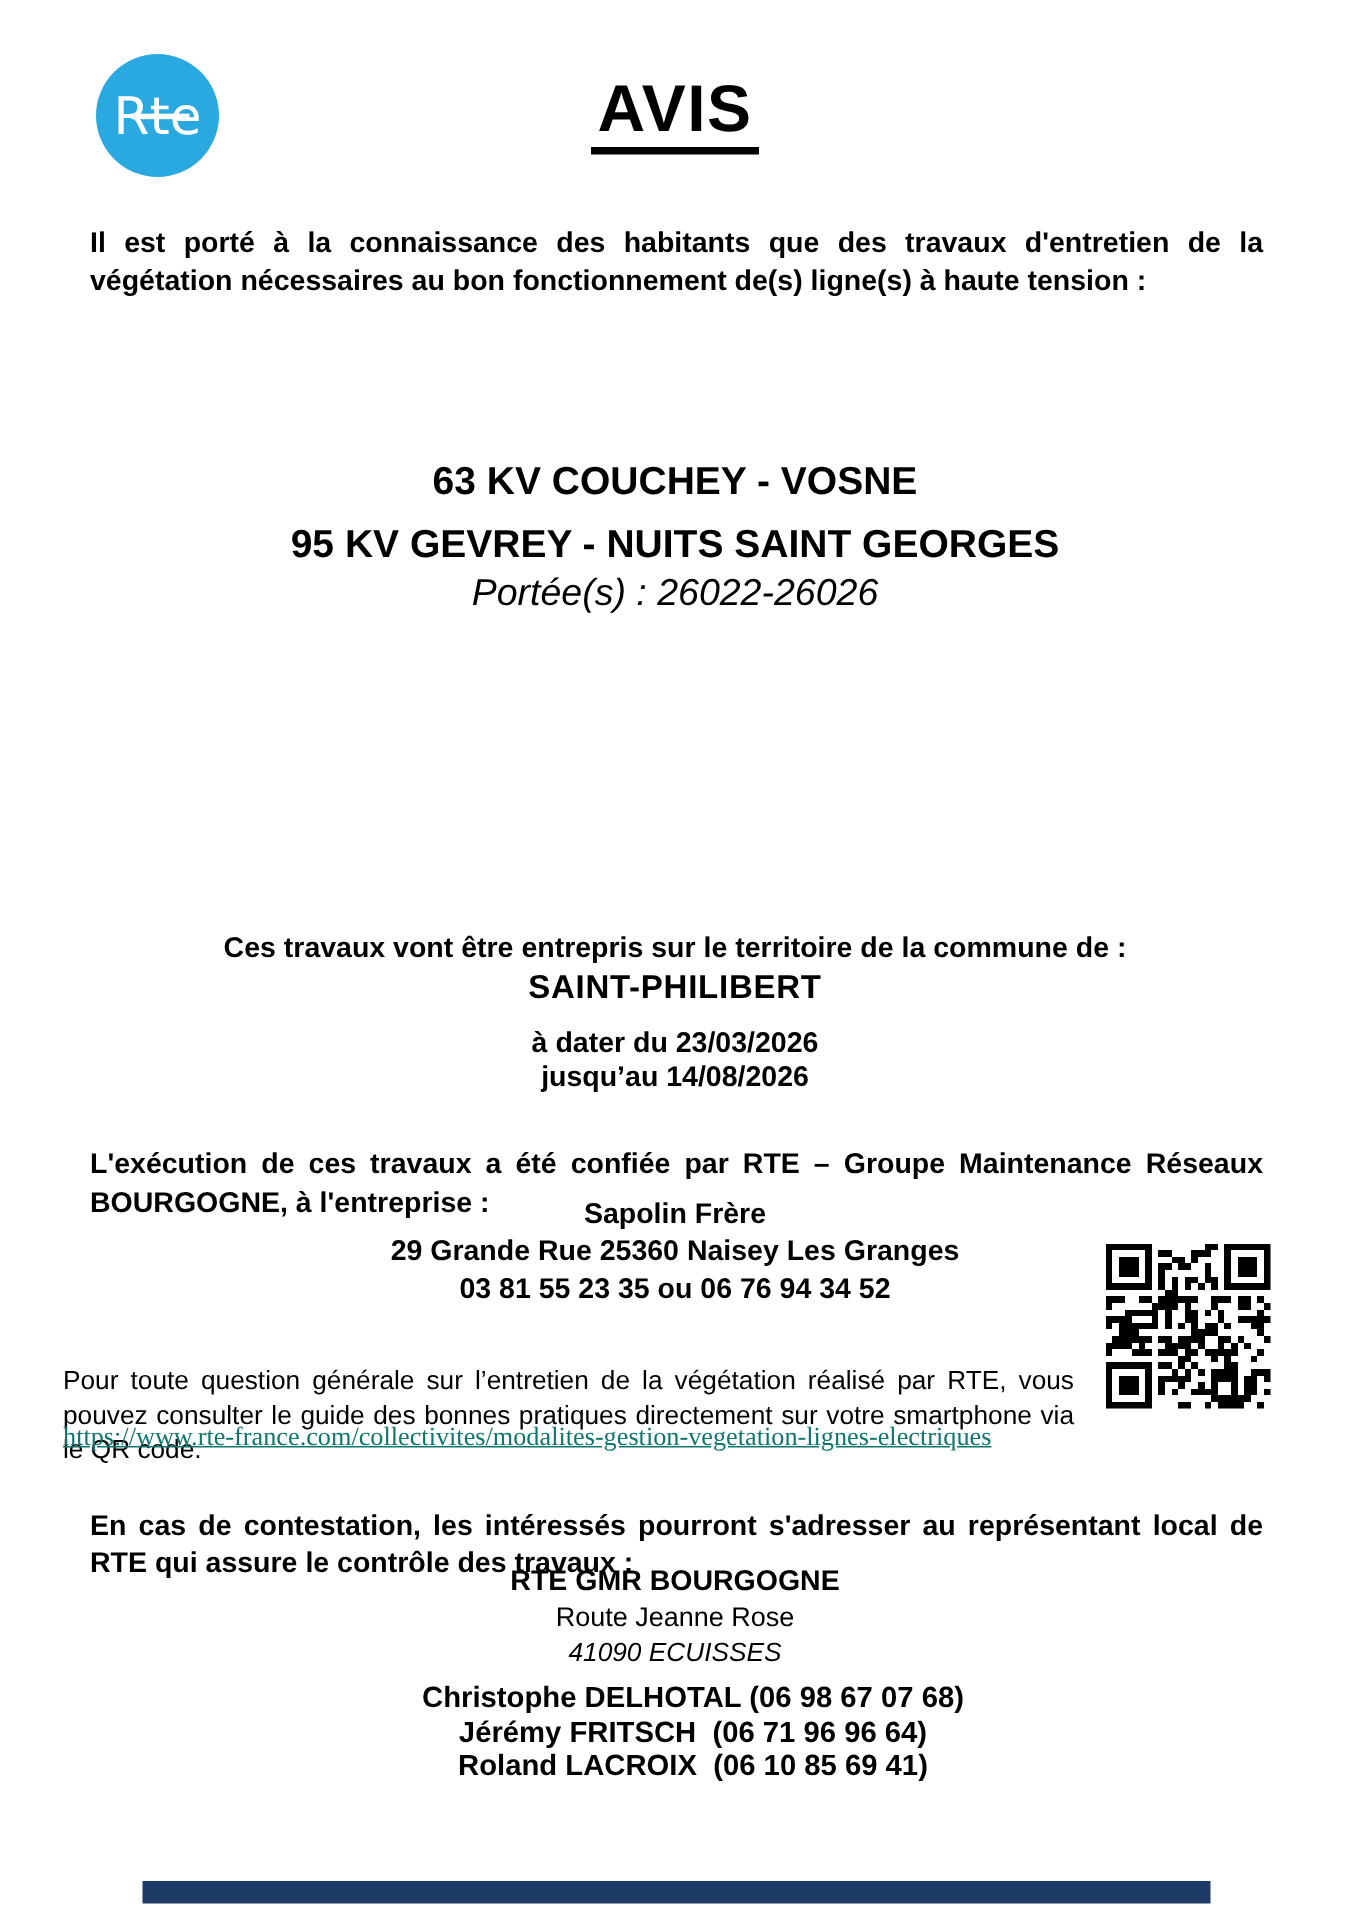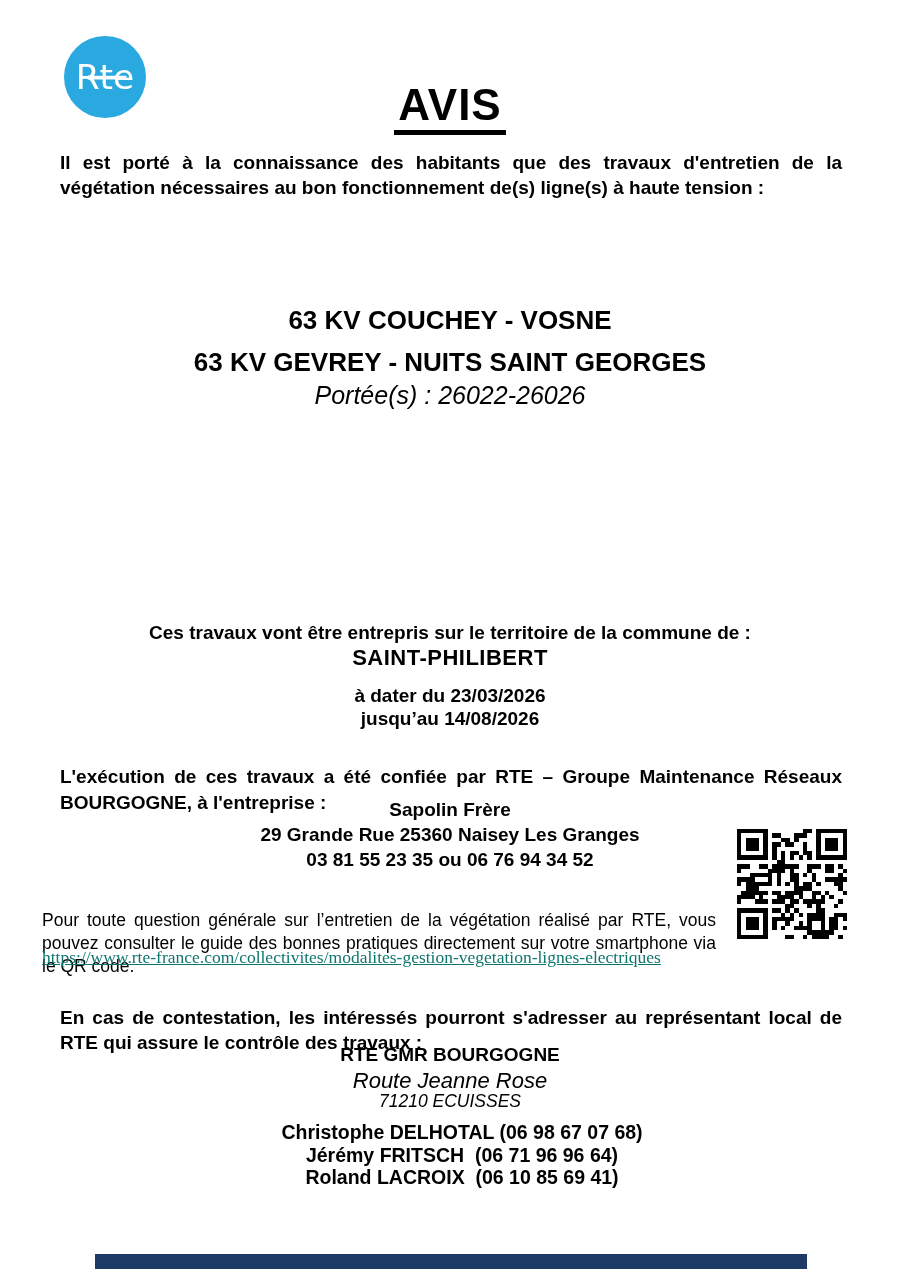--- a/index.html
+++ b/index.html
@@ -6,21 +6,21 @@
   .page{position:relative;width:900px;height:1273px;background:#ffffff;overflow:hidden;
         font-family:"Liberation Sans","DejaVu Sans",sans-serif;color:#000;}
   .abs{position:absolute;}
   .center{left:0;right:0;text-align:center;}
   .justify{text-align:justify;}
 
   .logo{left:64px;top:36px;width:82px;height:82px;}
 
   .title-wrap{top:50px;}
   .title{display:inline-block;font-size:44px;font-weight:bold;letter-spacing:1px;
-         border-bottom:5px solid #000;padding:0 4px 2px 4px;line-height:1.05;margin-top:32px;}
+         border-bottom:5px solid #000;padding:0 4px 2px 4px;line-height:1.05;}
 
   .intro{left:60px;top:131px;width:782px;font-size:19px;font-weight:bold;line-height:25px;}
 
   .kv-block{top:304px;line-height:33px;}
   .kv-name{font-size:26px;font-weight:bold;}
   .kv-span{font-size:25px;font-style:italic;}
   .kv-gap{height:9px;}
 
   .commune-intro{top:622px;font-size:19px;font-weight:bold;}
   .commune{top:645px;font-size:22px;font-weight:bold;letter-spacing:.5px;}
@@ -34,21 +34,21 @@
   .qr{left:737px;top:829px;width:110px;height:110px;}
 
   .qr-note{left:42px;top:891px;width:674px;font-size:17.5px;line-height:23px;}
 
   .url-line{left:42px;top:947px;font-size:17.5px;}
   .url-line a{font-family:"Liberation Serif","DejaVu Serif",serif;color:#0f766e;text-decoration:underline;}
 
   .contestation{left:60px;top:986px;width:782px;font-size:19px;font-weight:bold;line-height:25px;}
 
   .rep-name{top:1044px;font-size:19px;font-weight:bold;}
-  .rep-street{top:1068px;font-size:22px;font-style:italic;}
+  .rep-street{top:1068px;font-size:18px;}
   .rep-city{top:1091px;font-size:17.5px;font-style:italic;}
 
   .contacts{top:1121px;font-size:19.5px;font-weight:bold;line-height:22.5px;padding-left:24px;}
   .contacts div{white-space:pre-wrap;}
 
   .footer-bar{left:95px;top:1254px;width:712px;height:15px;}
 </style>
 </head>
 <body>
 
@@ -64,21 +64,21 @@
 
   <div class="abs center title-wrap">
     <span class="title">AVIS</span>
   </div>
 
   <p class="abs intro justify">Il est porté à la connaissance des habitants que des travaux d'entretien de la végétation nécessaires au bon fonctionnement de(s) ligne(s) à haute tension :</p>
 
   <div class="abs center kv-block">
     <div class="kv-name">63 KV COUCHEY - VOSNE</div>
     <div class="kv-gap"></div>
-    <div class="kv-name">63 KV GEVREY - NUITS SAINT GEORGES</div>
+    <div class="kv-name">95 KV GEVREY - NUITS SAINT GEORGES</div>
     <div class="kv-span">Portée(s) : 26022-26026</div>
   </div>
 
   <div class="abs center commune-intro">Ces travaux vont être entrepris sur le territoire de la commune de :</div>
   <div class="abs center commune">SAINT-PHILIBERT</div>
 
   <div class="abs center date1">à dater du 23/03/2026</div>
   <div class="abs center date2">jusqu’au 14/08/2026</div>
 
   <p class="abs execution justify">L'exécution de ces travaux a été confiée par RTE – Groupe Maintenance Réseaux BOURGOGNE, à l'entreprise :</p>
@@ -410,21 +410,21 @@
   <p class="abs qr-note justify">Pour toute question générale sur l’entretien de la végétation réalisé par RTE, vous pouvez consulter le guide des bonnes pratiques directement sur votre smartphone via le QR code.</p>
 
   <div class="abs url-line">
     <a href="#">https://www.rte-france.com/collectivites/modalites-gestion-vegetation-lignes-electriques</a>
   </div>
 
   <p class="abs contestation justify">En cas de contestation, les intéressés pourront s'adresser au représentant local de RTE qui assure le contrôle des travaux :</p>
 
   <div class="abs center rep-name">RTE GMR BOURGOGNE</div>
   <div class="abs center rep-street">Route Jeanne Rose</div>
-  <div class="abs center rep-city">71210 ECUISSES</div>
+  <div class="abs center rep-city">41090 ECUISSES</div>
 
   <div class="abs center contacts">
     <div>Christophe DELHOTAL (06 98 67 07 68)</div>
     <div>Jérémy FRITSCH  (06 71 96 96 64)</div>
     <div>Roland LACROIX  (06 10 85 69 41)</div>
   </div>
 
   <div class="abs footer-bar" id="footer-bar" style="background: rgb(30, 58, 102);"></div>
 
 </div>

